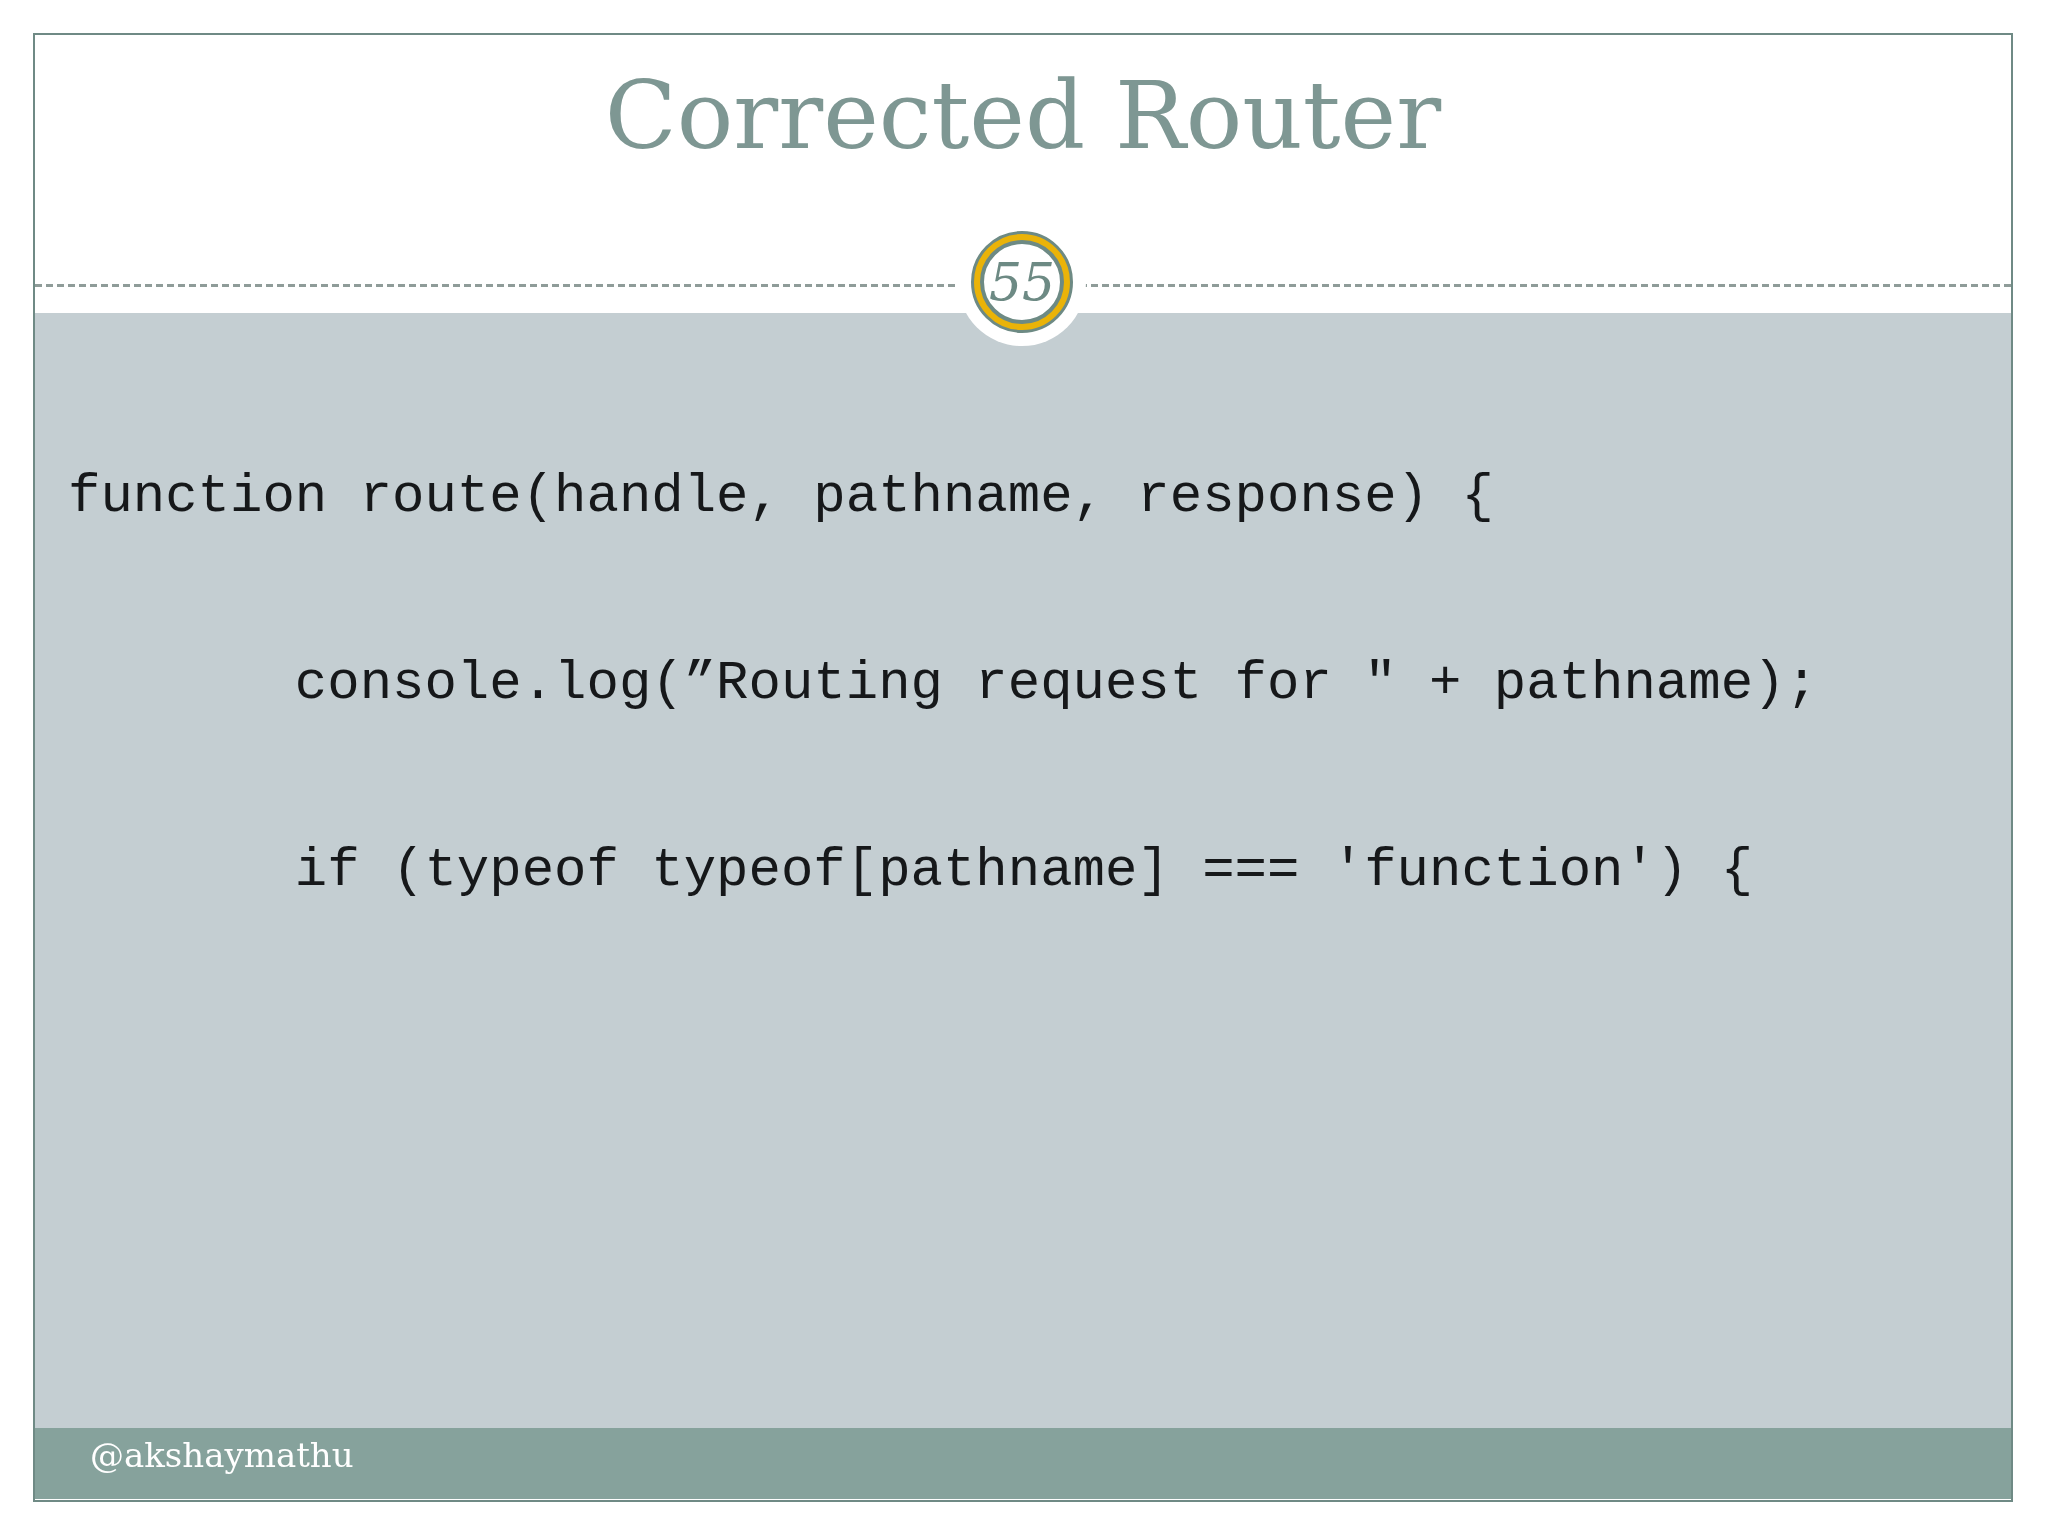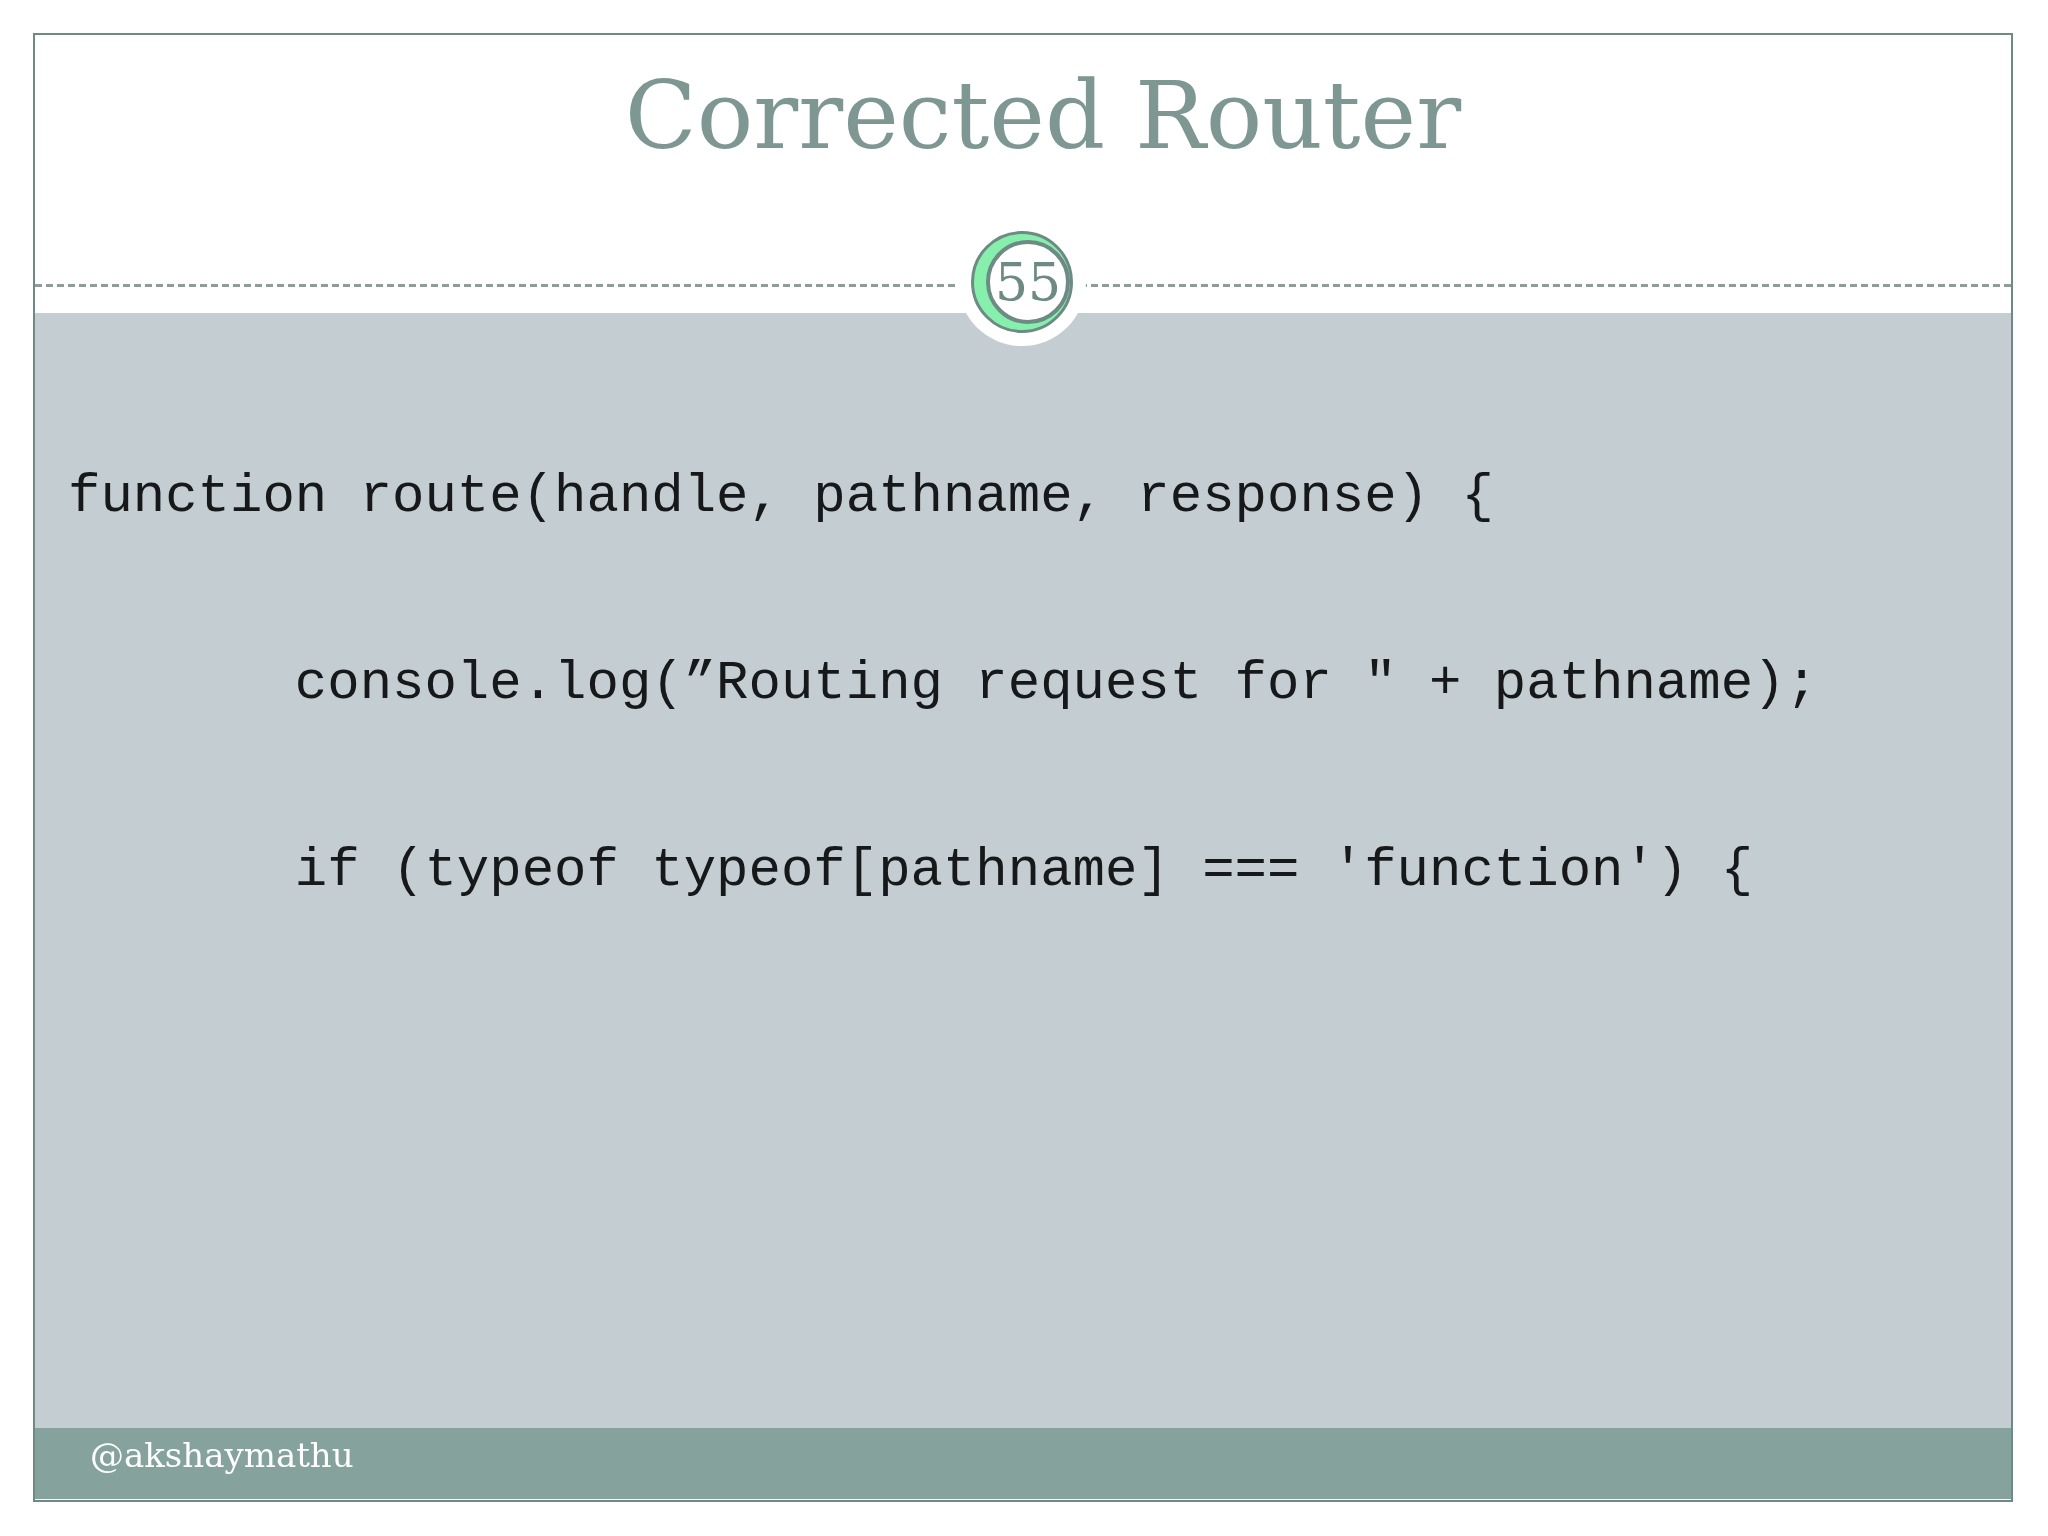--- a/index.html
+++ b/index.html
@@ -20,31 +20,31 @@
   
   .code-bg{position:absolute;left:35px;top:313px;width:1978px;height:1115px;background:var(--code-bg);z-index:1;}
   .footer-band{position:absolute;left:35px;top:1428px;width:1978px;height:71px;background:var(--footer-bg);z-index:1;}
 
   
   .frame{position:absolute;left:33px;top:33px;width:1976px;height:1465px;border:2px solid var(--teal-border);z-index:3;pointer-events:none;}
 
   
   .title{position:absolute;left:35px;top:62px;width:1976px;text-align:center;
          font-family:"DejaVu Serif",serif;font-size:94px;line-height:1.15;
-         color:var(--teal-title);z-index:2;margin-left:20px;}
+         color:var(--teal-title);z-index:2;}
 
   
   .divider{position:absolute;left:35px;top:284px;width:1976px;height:3px;z-index:1;
            background:repeating-linear-gradient(90deg,var(--teal-dash) 0 7px,transparent 7px 11px);}
 
   
   .badge-halo{position:absolute;left:958px;top:218px;width:128px;height:128px;border-radius:50%;
               background:#ffffff;z-index:2;display:flex;align-items:center;justify-content:center;}
   .badge-outer{width:96px;height:96px;border:3px solid var(--teal-ring);border-radius:50%;
-               display:flex;align-items:center;justify-content:flex-end;background:#86efac;}
+               display:flex;align-items:center;justify-content:center;background:#eab308;font-style:italic;}
   .badge-inner{width:76px;height:76px;border:4px solid var(--teal-ring);border-radius:50%;
                display:flex;align-items:center;justify-content:center;background:#ffffff;}
   .badge-num{font-family:"DejaVu Serif",serif;font-size:52px;color:var(--teal-ring);line-height:1;}
 
   
   .code{position:absolute;left:68px;top:342px;z-index:2;
         font-family:"Liberation Mono",monospace;font-size:54px;color:var(--code-dark);
         white-space:pre;}
   .code-line{height:65px;line-height:65px;font-family:Liberation Mono, monospace;}
   .seg-orange{color:var(--code-orange);}

